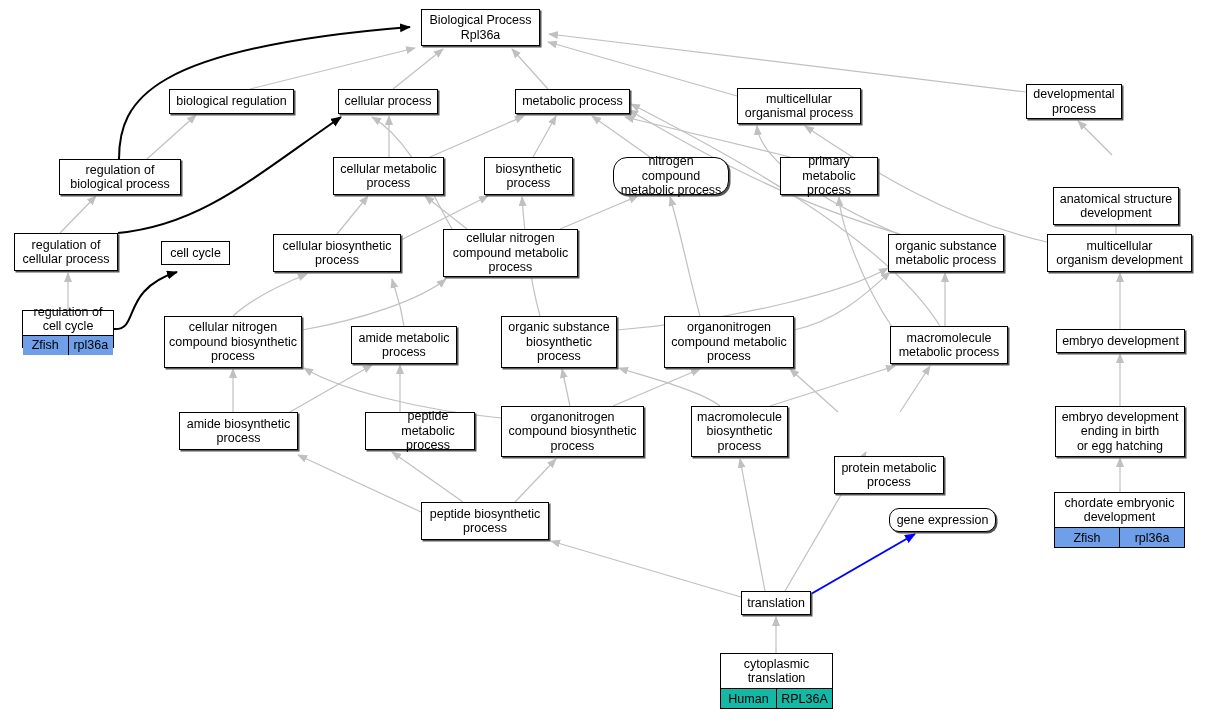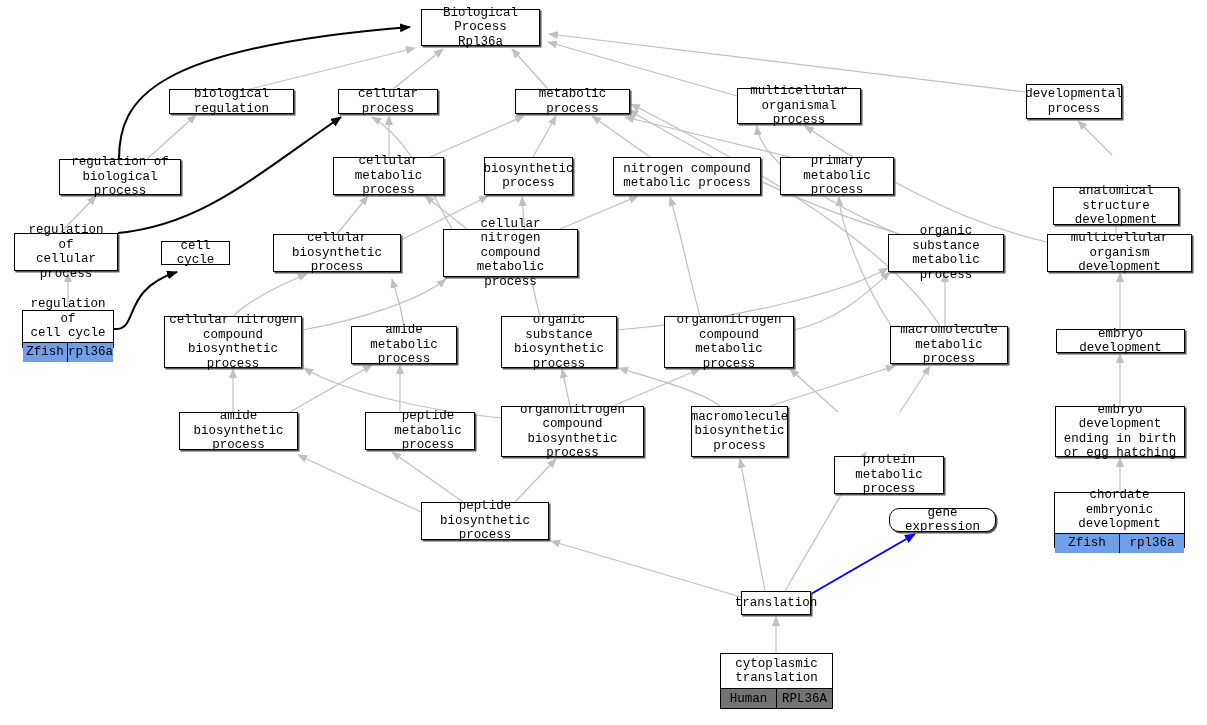--- a/index.html
+++ b/index.html
@@ -1,31 +1,31 @@
 <!DOCTYPE html>
 <html><head>
 <meta charset="utf-8">
 <style>
   html,body{margin:0;padding:0;background:#ffffff;}
   #stage{position:relative;width:1207px;height:725px;background:#fff;
-         font-family:Liberation Mono, monospace;overflow:hidden;}
+         font-family:Liberation Sans, sans-serif;overflow:hidden;}
   #edges{position:absolute;left:0;top:0;width:1207px;height:725px;}
   .node{position:absolute;box-sizing:border-box;background:#ffffff;
         border:1px solid #000;display:flex;flex-direction:column;
         align-items:stretch;justify-content:center;}
   .node.shadow{box-shadow:1.5px 1.5px 0 0 #555;}
   .node .lbl{display:flex;align-items:center;justify-content:center;
         text-align:center;line-height:1.16;font-size:12.5px;color:#000;
         flex:1 1 auto;padding:1px 4px;white-space:pre-line;}
   .badge{display:flex;border-top:1px solid #000;height:19px;flex:0 0 19px;}
   .badge span{flex:1 1 50%;display:flex;align-items:center;justify-content:center;
         font-size:12.5px;color:#000;}
   .badge span:first-child{border-right:1px solid #000;}
   .badge.blue span{background:#6f9fe8;}
-  .badge.red span{background:#737373;}
+  .badge.red span{background:#14b8a6;}
 </style>
 </head>
 <body>
 
 <div id="stage">
   <svg id="edges" viewBox="0 0 1207 725" xmlns="http://www.w3.org/2000/svg">
     <defs>
       <marker id="ah-gray" markerWidth="11" markerHeight="11" refX="9" refY="4" orient="auto" markerUnits="userSpaceOnUse">
         <path d="M0,0 L10,4 L0,8 z" fill="#c0c0c0"></path>
       </marker>
@@ -123,25 +123,25 @@
 biological process</div>
       </div>
       <div class="node shadow" style="left: 333px; top: 157px; width: 111px; height: 38px;">
         <div class="lbl">cellular metabolic
 process</div>
       </div>
       <div class="node shadow" style="left: 484px; top: 157px; width: 89px; height: 38px;">
         <div class="lbl">biosynthetic
 process</div>
       </div>
-      <div class="node shadow" style="left: 613px; top: 157px; width: 148px; height: 38px;">
+      <div class="node shadow" style="left: 613px; top: 157px; width: 116px; height: 38px; border-radius: 14px;">
         <div class="lbl">nitrogen compound
 metabolic process</div>
       </div>
-      <div class="node shadow" style="left: 780px; top: 157px; width: 114px; height: 38px;">
+      <div class="node shadow" style="left: 780px; top: 157px; width: 98px; height: 38px;">
         <div class="lbl">primary metabolic
 process</div>
       </div>
       <div class="node shadow" style="left: 1053px; top: 155px; width: 126px; height: 38px; margin-top: 32px;">
         <div class="lbl">anatomical structure
 development</div>
       </div>
       <div class="node shadow" style="left: 14px; top: 233px; width: 104px; height: 38px;">
         <div class="lbl">regulation of
 cellular process</div>

